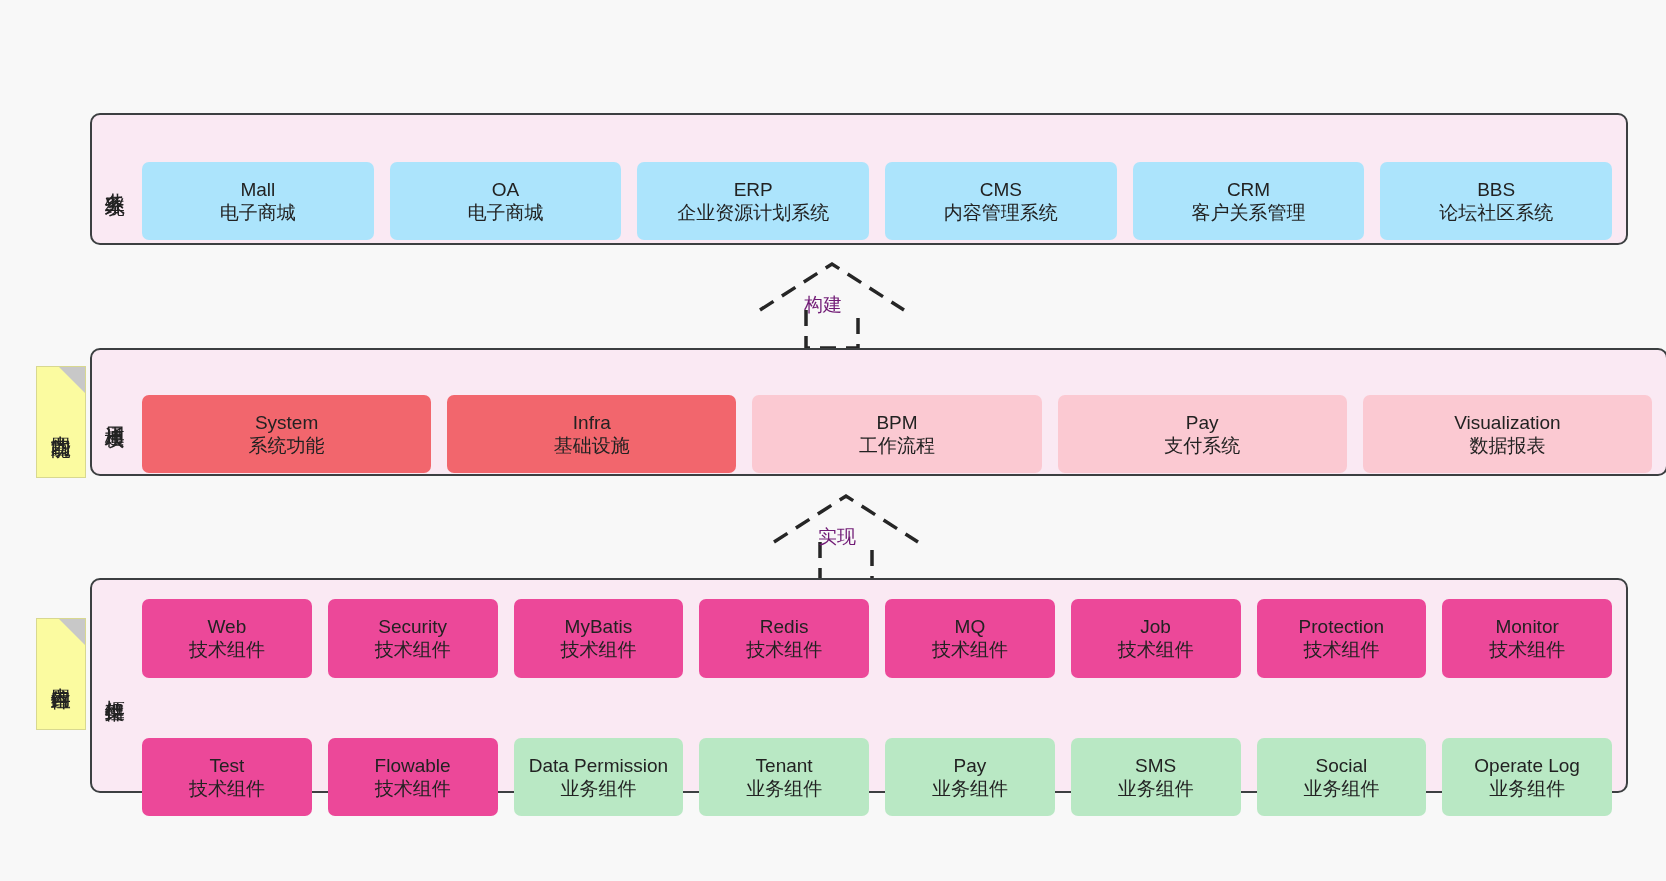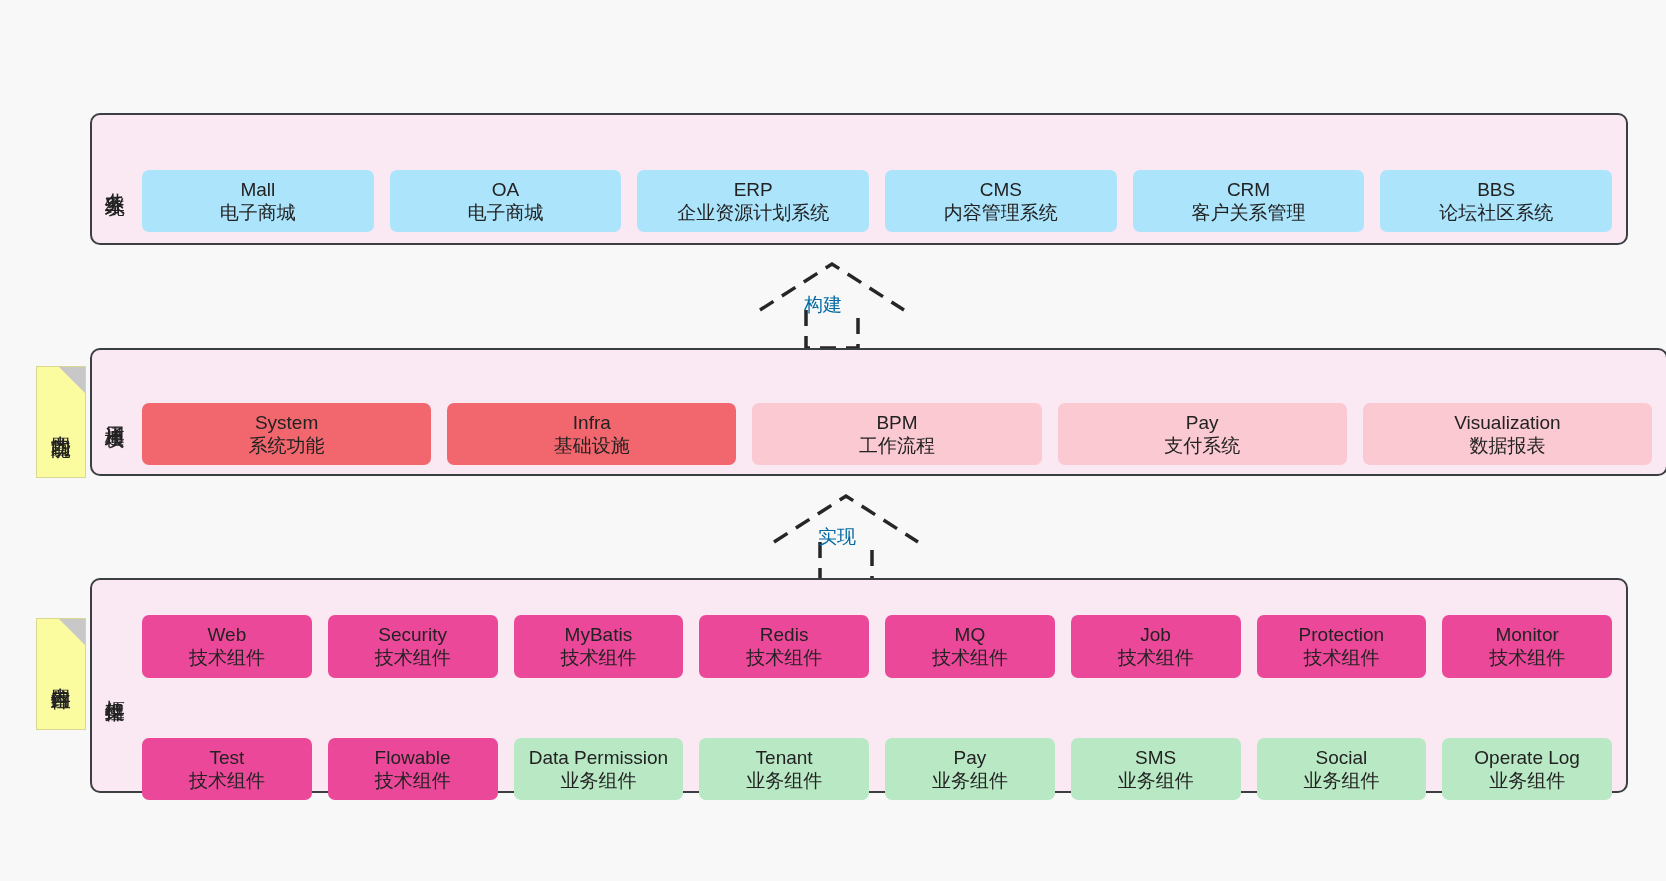--- a/index.html
+++ b/index.html
@@ -57,21 +57,21 @@
   
   .card {
     flex: 1 1 0;
     border-radius: 7px;
     display: flex;
     flex-direction: column;
     align-items: center;
     justify-content: center;
     text-align: center;
     line-height: 1.22;
-    padding: 8px 6px;
+    padding: 16px 6px;
     color: #222;
     margin-top: 44px;
   }
   .card .t1 { font-size: 19px; }
   .card .t2 { font-size: 19px; }
 
   .c-blue       { background: #ace4fc; }
   .c-red        { background: #f2666d; }
   .c-pink       { background: #fbc9d2; }
   .c-green      { background: #ec4899; }
@@ -99,21 +99,21 @@
     width: 0; height: 0;
     border-top: 26px solid #c8c8c8;
     border-left: 26px solid transparent;
   }
 
   
   .arrow { position: absolute; }
   .arrow-label {
     position: absolute;
     font-size: 19px;
-    color: #0369a1;
+    color: #701a75;
     background: transparent;
     white-space: nowrap;
     user-select: none;
   }
 </style>
 </head>
 <body>
 
 <div id="canvas">
 

